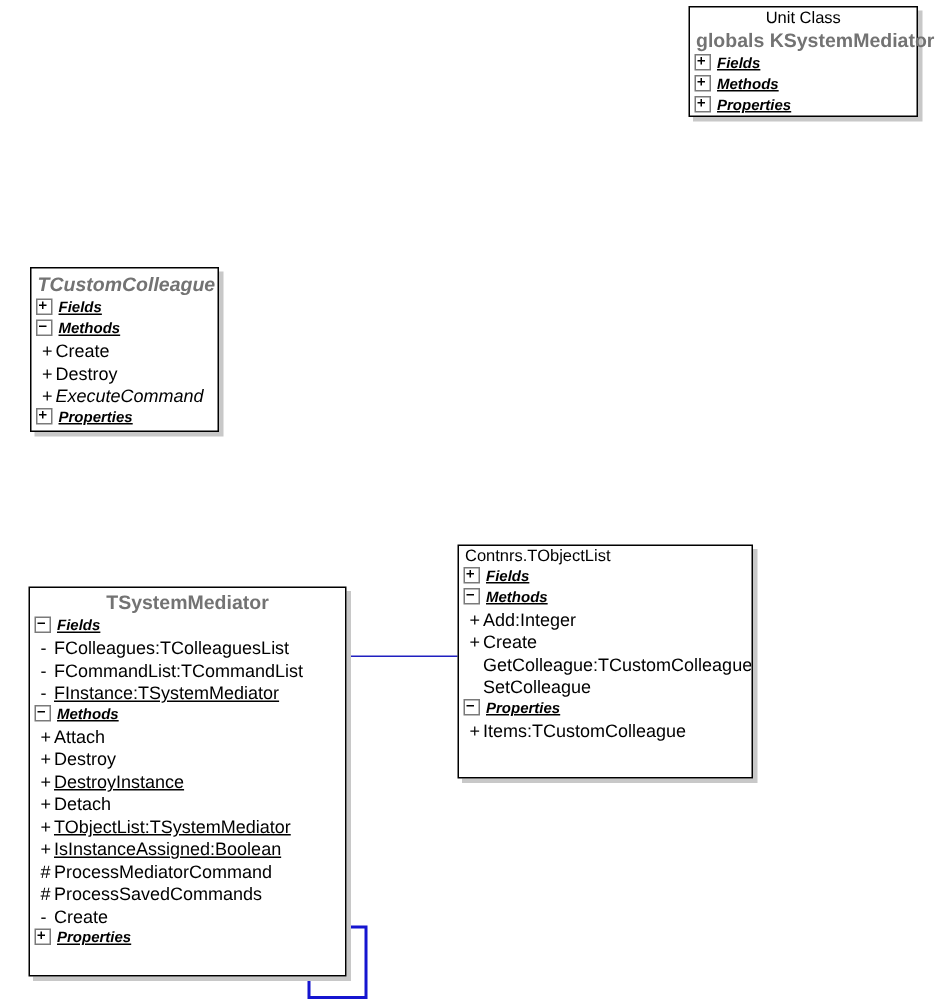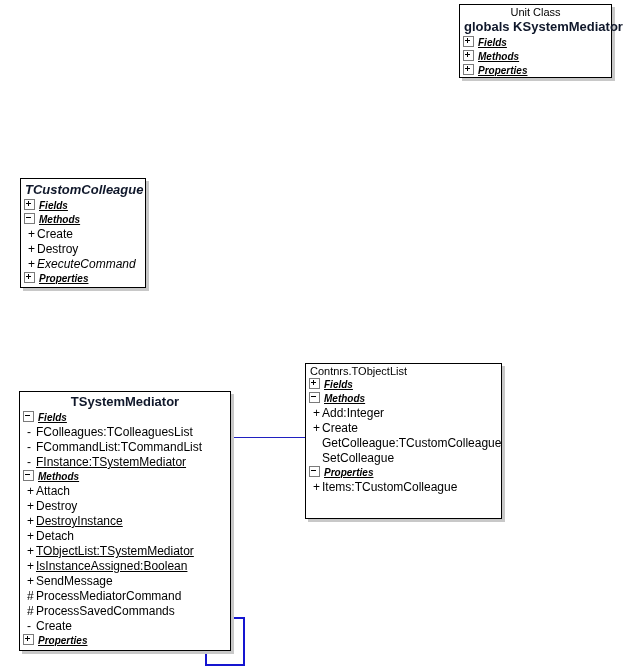--- a/index.html
+++ b/index.html
@@ -42,21 +42,21 @@
     padding: 1px 4px 0 4px;
     white-space: nowrap;
   }
   .stereotype.right {
     text-align: left;
   }
 
   .cls-title {
     font-size: 13px;
     font-weight: bold;
-    color: #0f172a;
+    color: #737373;
     text-align: center;
     line-height: 16px;
     padding: 0 4px 1px 4px;
     white-space: nowrap;
   }
   .cls-title.abstract {
     font-style: italic;
   }
 
   
@@ -226,23 +226,20 @@
     <div class="member">
       <span class="vis">+</span><span class="mtext">Detach</span>
     </div>
     <div class="member static">
       <span class="vis">+</span><span class="mtext">TObjectList:TSystemMediator</span>
     </div>
     <div class="member static">
       <span class="vis">+</span><span class="mtext">IsInstanceAssigned:Boolean</span>
     </div>
     <div class="member">
-      <span class="vis">+</span><span class="mtext">SendMessage</span>
-    </div>
-    <div class="member">
       <span class="vis">#</span><span class="mtext">ProcessMediatorCommand</span>
     </div>
     <div class="member">
       <span class="vis">#</span><span class="mtext">ProcessSavedCommands</span>
     </div>
     <div class="member">
       <span class="vis">-</span><span class="mtext">Create</span>
     </div>
     <div class="group">
       <span class="toggle plus"></span>

